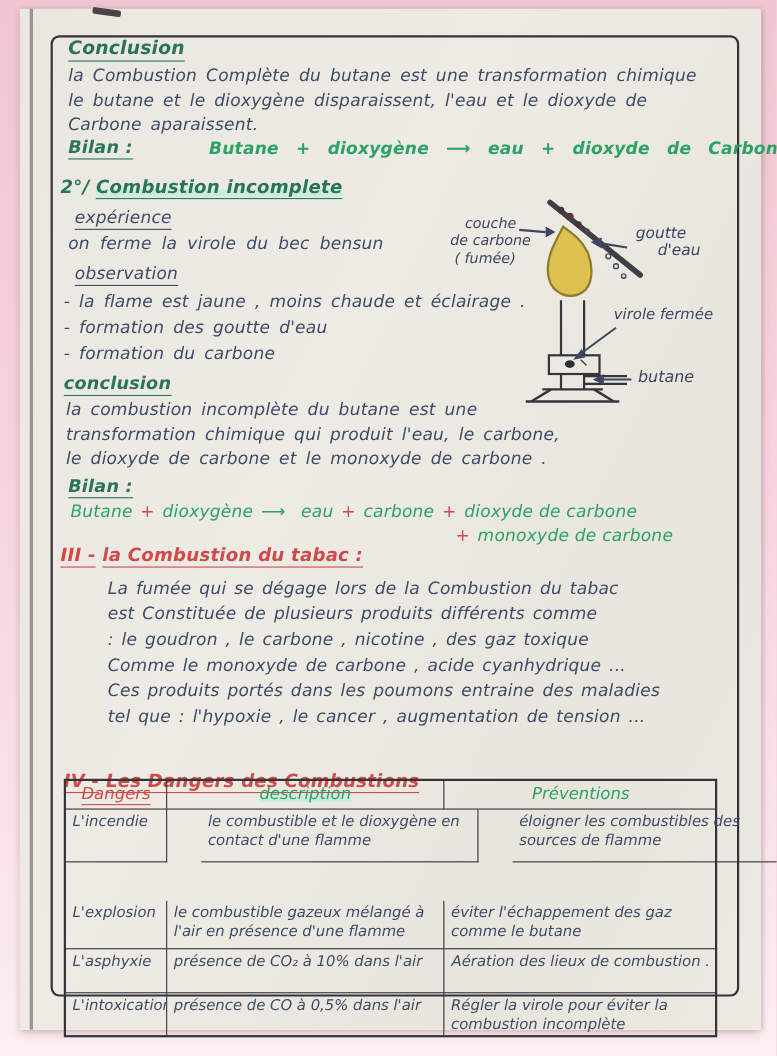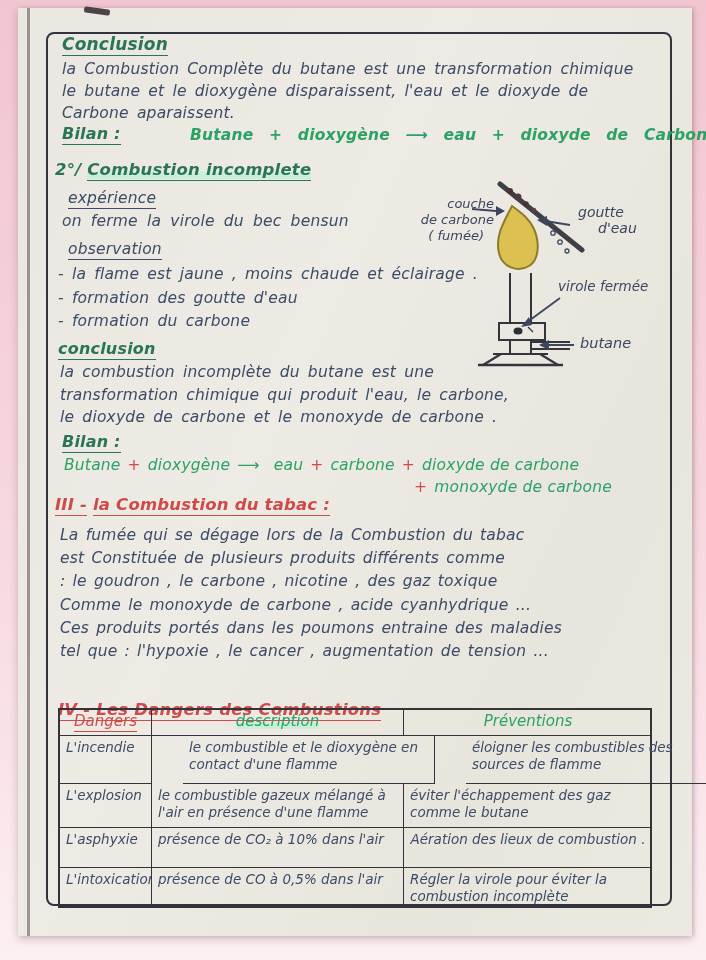--- a/index.html
+++ b/index.html
@@ -27,21 +27,21 @@
 
   .hw { font-style:italic; letter-spacing:.2px; position:absolute; white-space:nowrap; }
   .ink { color:#3d4a68; }
   .gdark { color:#2a7558;font-weight:bold; }
   .gbright { color:#2ba266; }
   .red { color:#cf4a4a; }
   .u { border-bottom:1.7px solid currentColor; padding-bottom:1px; }
   .hl-mint { background:linear-gradient(transparent 58%, #c9efdc 58%, #c9efdc 96%, transparent 96%); }
 
   .para { line-height:22px; font-size:15.5px; word-spacing:3px; }
-  .para3 { line-height:23.2px; font-size:15.5px; word-spacing:2px; }
+  .para3 { line-height:23.2px; font-size:15.5px; word-spacing:2px;margin-left:38px; }
 
   .eq1 { font-size:15.5px; word-spacing:10px; font-weight:bold; }
   .eq2 { font-size:15.5px; font-weight:normal; }
   .eq2 span { margin-right:7px; }
 
   .tbl { position:absolute; left:40px; top:700px; width:594px; border:2.2px solid #33333b; background:transparent; }
   .trow { display:grid; grid-template-columns:92px 252px 248px; }
   .tcell {
     border-right:1.7px solid #33333b; border-bottom:1.7px solid #33333b;
     font-style:italic; font-size:13.5px; line-height:17px; padding:3px 6px 0 6px;
@@ -134,21 +134,21 @@
 
         <line x1="74" y1="33" x2="98" y2="35" stroke="#3d4560" stroke-width="2"></line>
         <polygon points="98,30 107,35 98,40" fill="#3d4560"></polygon>
         <line x1="172" y1="49" x2="147" y2="45" stroke="#3d4560" stroke-width="2"></line>
         <polygon points="149,40 139,44 149,50" fill="#3d4560"></polygon>
         <line x1="162" y1="122" x2="128" y2="147" stroke="#3d4560" stroke-width="1.8"></line>
         <polygon points="131,141 123,151 134,149" fill="#3d4560"></polygon>
         <line x1="176" y1="169" x2="150" y2="169" stroke="#3d4560" stroke-width="2"></line>
         <polygon points="151,164 141,169 151,174" fill="#3d4560"></polygon>
       </svg>
-      <div class="dlabel" style="left:0; top:20px; width:96px; text-align:right; font-size:13px;">
+      <div class="dlabel" style="left:0; top:20px; width:96px; text-align:center; font-size:13px;">
         <div>couche</div>
         <div>de carbone</div>
         <div style="padding-right:10px;">( fumée)</div>
       </div>
       <div class="dlabel" style="left:180px; top:28px; font-size:14px;">
         <div>goutte</div>
         <div style="padding-left:20px;">d'eau</div>
       </div>
       <div class="dlabel" style="left:152px; top:102px; font-size:13.5px;margin-left:8px;">virole fermée</div>
       <div class="dlabel" style="left:182px; top:159px; font-size:14.5px;">butane</div>
@@ -176,21 +176,21 @@
       <div class="trow" style="height:26px;">
         <div class="tcell th red"><span class="u">Dangers</span></div>
         <div class="tcell th gbright"><span class="hl-mint">description</span></div>
         <div class="tcell th gbright"><span>Préventions</span></div>
       </div>
       <div class="trow" style="height:48px;gap:31px;">
         <div class="tcell ink">L'incendie</div>
         <div class="tcell ink" style="white-space:normal;">le combustible et le dioxygène en contact d'une flamme</div>
         <div class="tcell ink" style="white-space:normal;">éloigner les combustibles des sources de flamme</div>
       </div>
-      <div class="trow" style="height:44px;">
+      <div class="trow" style="height:44px;margin-top:35px;">
         <div class="tcell ink">L'explosion</div>
         <div class="tcell ink" style="white-space:normal;">le combustible gazeux mélangé à l'air en présence d'une flamme</div>
         <div class="tcell ink" style="white-space:normal;">éviter l'échappement des gaz comme le butane</div>
       </div>
       <div class="trow" style="height:40px;">
         <div class="tcell ink">L'asphyxie</div>
         <div class="tcell ink" style="white-space:normal;">présence de CO₂ à 10% dans l'air</div>
         <div class="tcell ink" style="white-space:normal; text-align:center;">Aération des lieux de combustion .</div>
       </div>
       <div class="trow" style="height:38px;">

